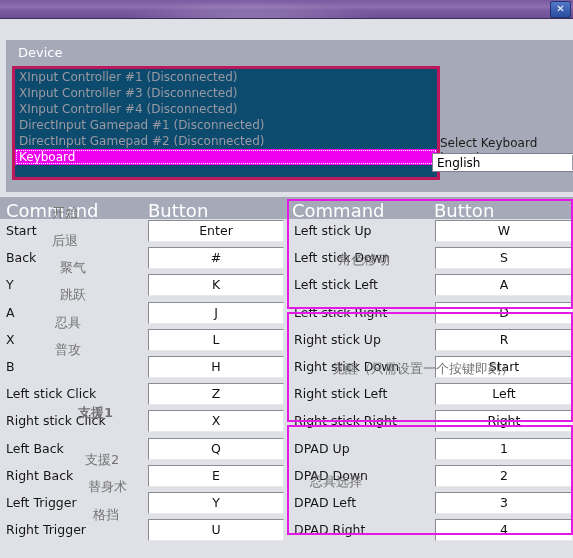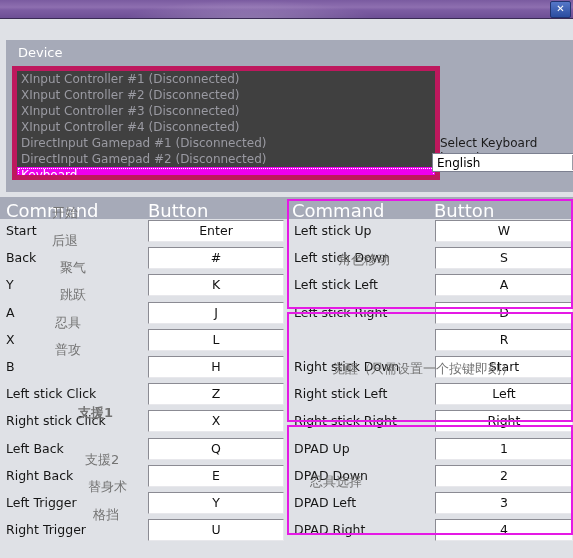--- a/index.html
+++ b/index.html
@@ -35,21 +35,21 @@
   
   #device-group{
     position:absolute;left:6px;top:21px;width:567px;height:152px;
     background:#a6aab8;
   }
   #device-label{
     position:absolute;left:12px;top:5px;color:#ffffff;font-size:13px;
   }
   #device-list{
     position:absolute;left:6px;top:26px;width:428px;height:114px;
-    background:#404040;border:5px solid #be185d;box-sizing:border-box;
+    background:#0c4a6e;border:3px solid #be185d;box-sizing:border-box;
     overflow:hidden;
   }
   .dev-item{
     height:16px;line-height:16px;padding-left:4px;font-size:12px;color:#9a9aa2;
     white-space:nowrap;
   }
   .dev-item.selected{
     background:#ee00ee;color:#ffffff;
     outline:1px dotted #ffffff;outline-offset:-2px;
   }
@@ -110,21 +110,20 @@
 </div>
 
 <div id="leftedge"></div>
 
 <div id="client">
 
   <div id="device-group">
     <div id="device-label">Device</div>
     <div id="device-list">
         <div class="dev-item">XInput Controller #1 (Disconnected)</div>
-        <div class="dev-item">XInput Controller #2 (Disconnected)</div>
         <div class="dev-item">XInput Controller #3 (Disconnected)</div>
         <div class="dev-item">XInput Controller #4 (Disconnected)</div>
         <div class="dev-item">DirectInput Gamepad #1 (Disconnected)</div>
         <div class="dev-item">DirectInput Gamepad #2 (Disconnected)</div>
         <div class="dev-item selected">Keyboard</div>
       </div>
   </div>
 
   <div id="layout-label">Select Keyboard Layout</div>
   <div id="layout-select">
@@ -234,20 +233,21 @@
           <span>A</span>
         </div>
       </div>
       <div class="row" style="left: 288px; top: 282px; width: 285px;">
         <div class="cmd">Left stick Right</div>
         <div class="field" style="left: 147px; top: 1px; width: 138px;">
           <span>D</span>
         </div>
       </div>
       <div class="row" style="left: 288px; top: 309px; width: 285px;">
+        <div class="cmd">Right stick Up</div>
         <div class="field" style="left: 147px; top: 1px; width: 138px;">
           <span>R</span>
         </div>
       </div>
       <div class="row" style="left: 288px; top: 336px; width: 285px;">
         <div class="cmd">Right stick Down</div>
         <div class="field" style="left: 147px; top: 1px; width: 138px;">
           <span>Start</span>
         </div>
       </div>

